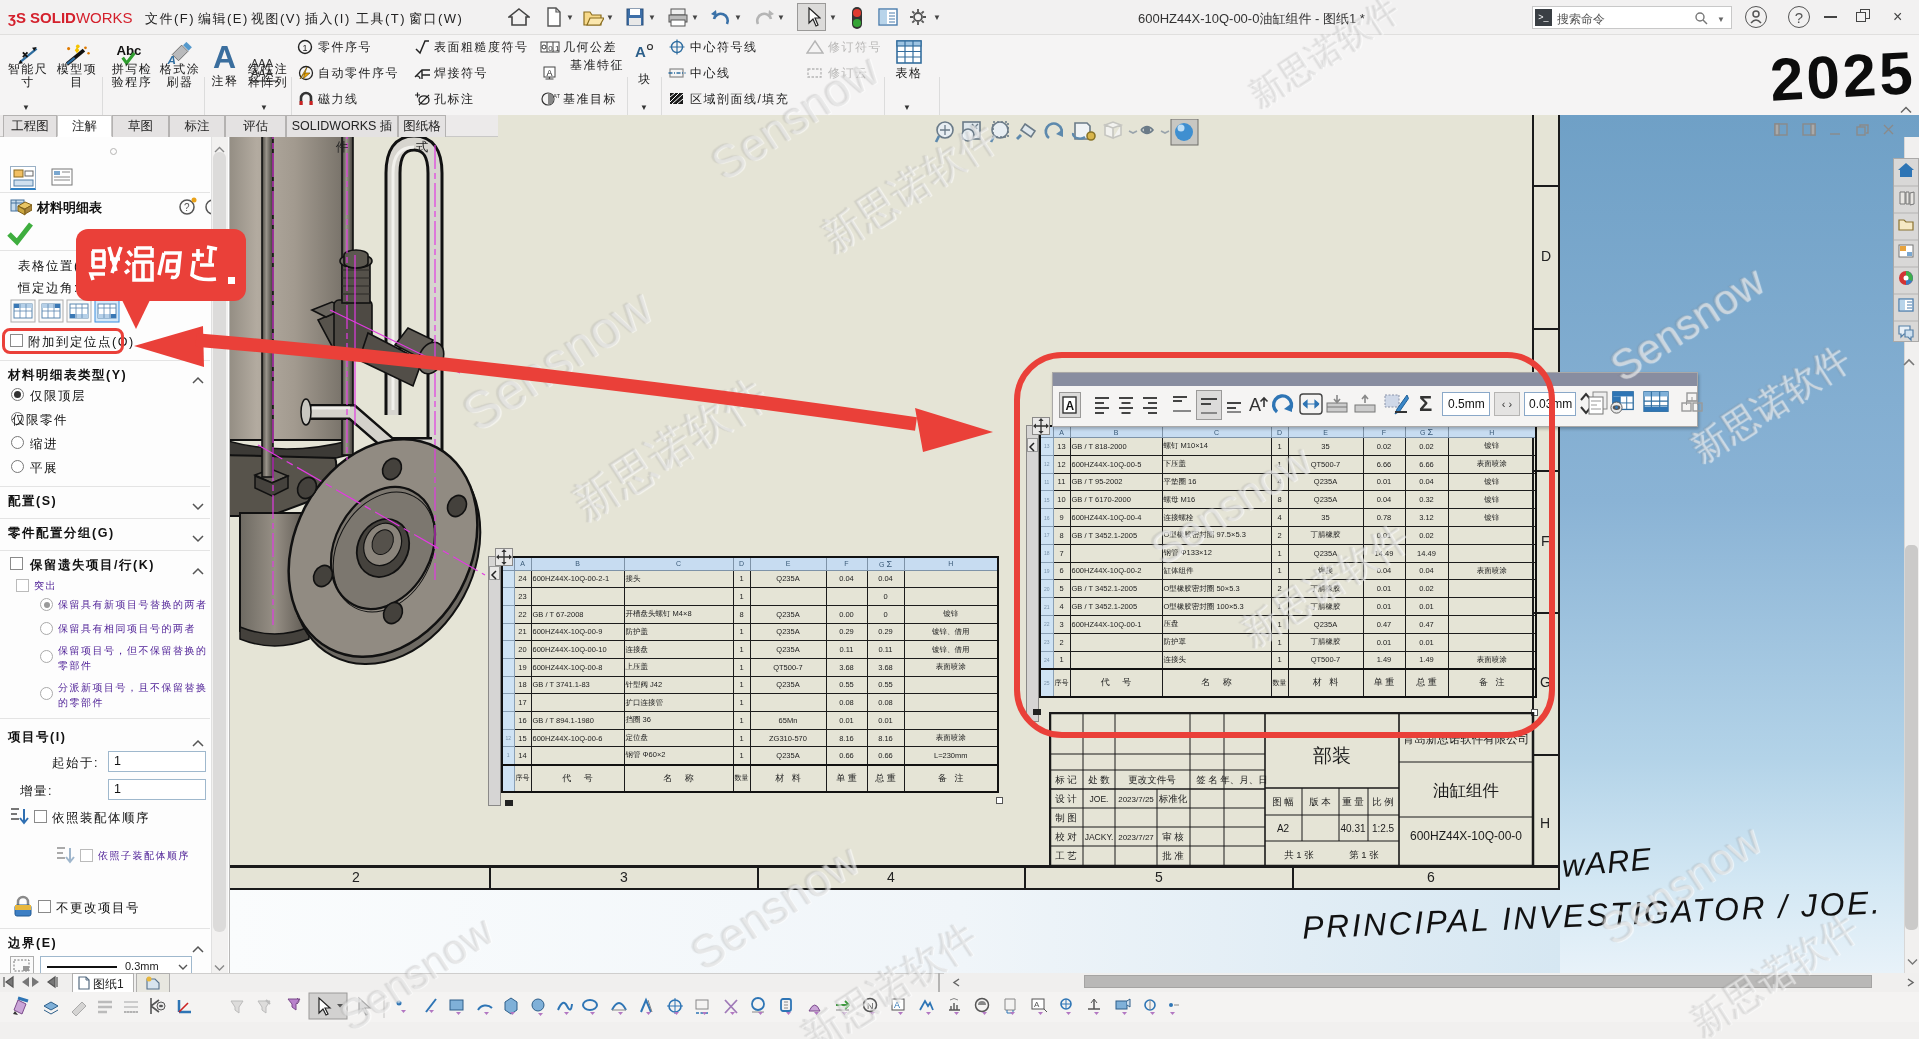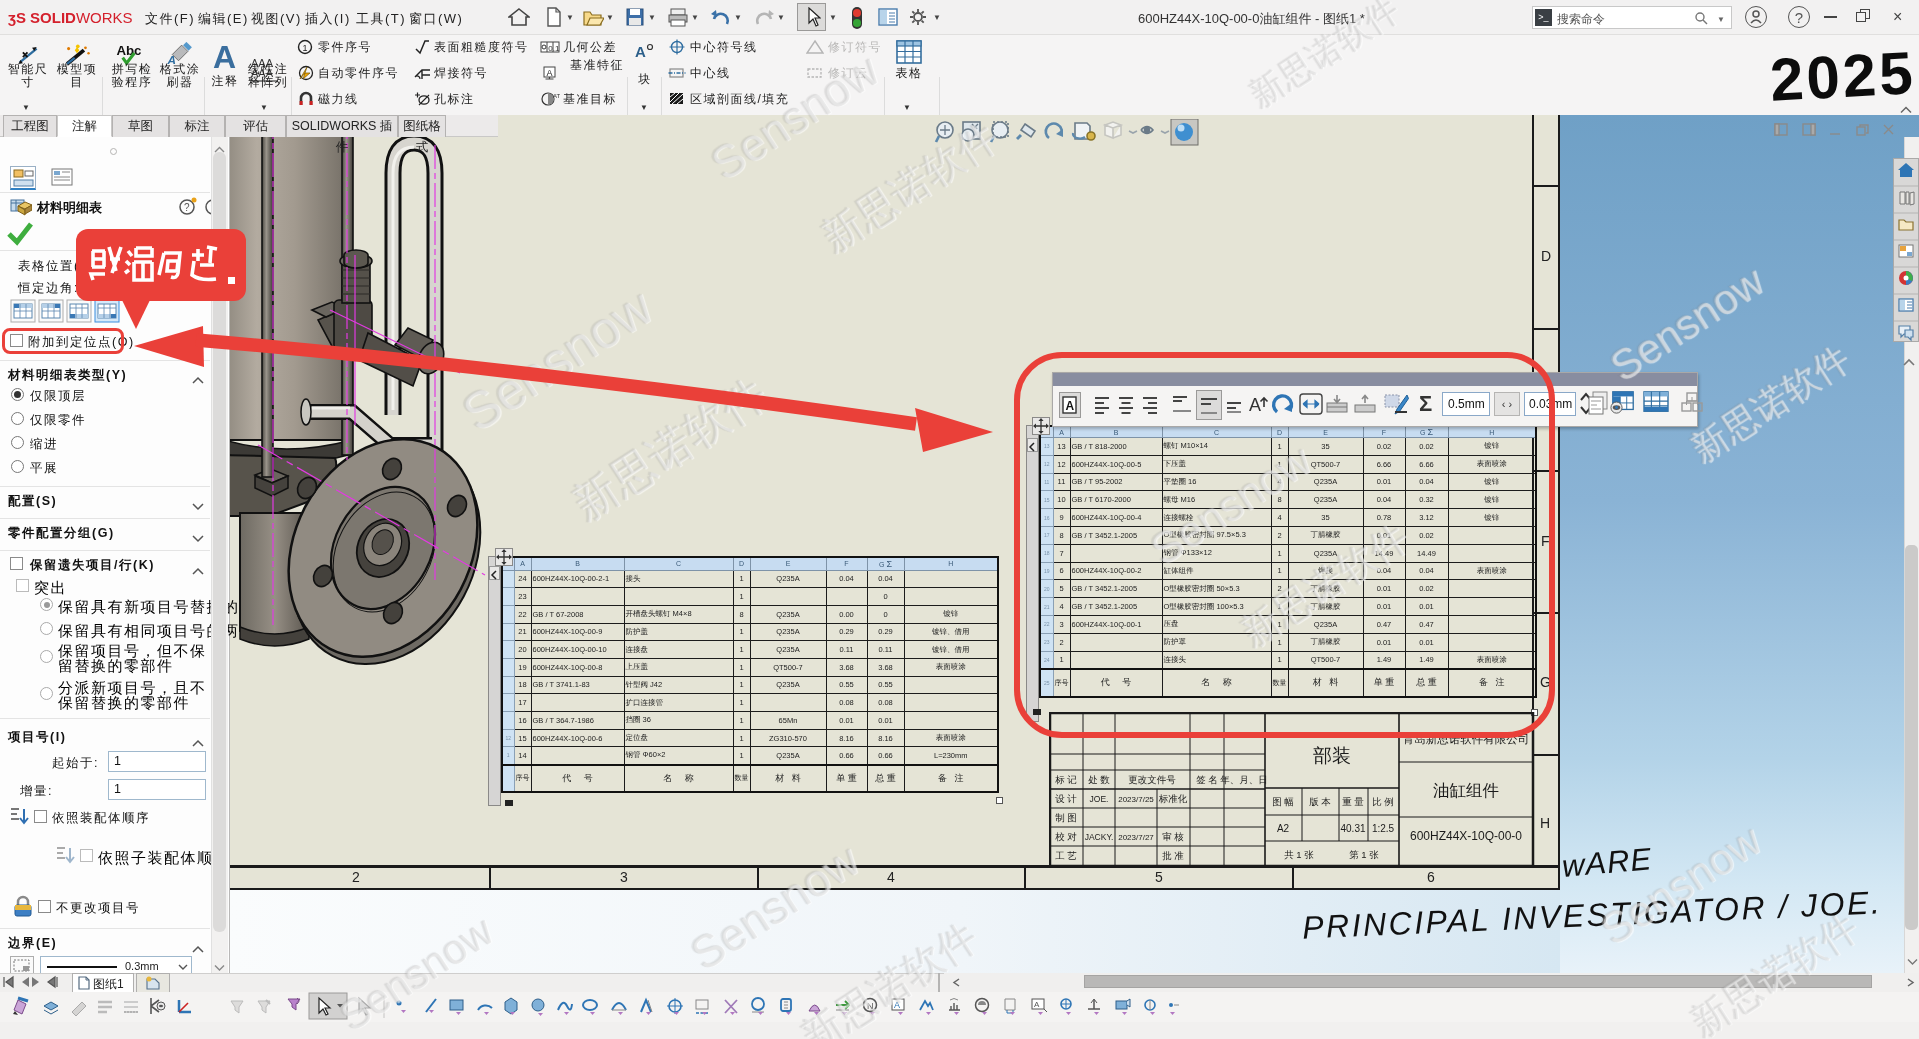--- a/index.html
+++ b/index.html
@@ -27,21 +27,21 @@
 #gfx{left:230px;top:115px;width:1689px;height:858px;background:#e5e4d6;overflow:hidden;}
 #sheetR{position:absolute;left:1330px;top:0;width:359px;height:858px;background:linear-gradient(to bottom,#6fa0c6 0%,#8ab3d5 45%,#b3d3e8 75%,#d4e8f4 90%,#e8f2f9 100%);}
 #sheetB{position:absolute;left:0px;top:775px;width:1330px;height:83px;background:linear-gradient(to right,#fafcfd 0%,#f0f5f9 55%,#d6e7f2 100%);}
 
 .zline{position:absolute;background:#1a1a1a;}
 .zletter{position:absolute;font-size:14px;color:#222;}
 
 #panel{left:0;top:137px;width:230px;height:836px;background:#fdfdfd;border-right:1px solid #b9b8b7;}
 .ph1{font-size:12.5px;font-weight:bold;color:#111;letter-spacing:1.5px;}
 .ptext{font-size:12.5px;color:#111;letter-spacing:1.5px;}
-.gtext{font-size:15px;color:#000000;letter-spacing:1.5px;}
+.gtext{font-size:10px;color:#4c1d95;letter-spacing:1.5px;}
 .chk{width:13px;height:13px;border:1px solid #8a8a8a;background:#fff;display:inline-block;}
 .radio{width:13px;height:13px;border:1px solid #777;border-radius:50%;background:#fff;display:inline-block;}
 .radio.sel::after{content:"";position:absolute;width:7px;height:7px;margin:2px;background:#333;border-radius:50%;display:block;}
 .sep{height:1px;background:#e4e4e4;}
 
 #tabbar{left:0;top:973px;width:1919px;height:19px;background:#f0efee;border-top:1px solid #cfcecd;}
 #sketchbar{left:0;top:992px;width:1919px;height:30px;background:#f4f3f2;}
 #statusbar{left:0;top:1022px;width:1919px;height:17px;background:#f0efee;border-top:1px solid #d5d4d3;font-size:13px;color:#222;}
 #callout{left:76px;top:229px;width:170px;height:72px;background:#ea4039;border-radius:12px;z-index:60;}
 #redbox{left:2px;top:328px;width:122px;height:26px;border:3px solid #ea4039;border-radius:8px;z-index:60;}
@@ -410,21 +410,21 @@
 <div class="abs chk" style="left:10px;top:334px;"></div>
 <div class="abs ptext" style="left:28px;top:334px;">附加到定位点(O)</div>
 <div class="abs sep" style="left:0;top:360px;width:210px;"></div>
 <div class="abs ph1" style="left:8px;top:367px;">材料明细表类型(Y)</div>
 <div class="abs" style="left:192px;top:370px;"><svg width="12" height="8">
         <path d="M1,7 L6,2 L11,7" fill="none" stroke="#555" stroke-width="1.5"></path>
       </svg></div>
 <div class="abs radio sel" style="left:11px;top:388px;"></div>
     <div class="abs ptext" style="left:30px;top:388px;">仅限顶层</div>
 <div class="abs radio" style="left:11px;top:412px;"></div>
-    <div class="abs ptext" style="left:30px;top:412px;">仅限零件</div>
+    <div class="abs ptext" style="left:12px;top:412px;">仅限零件</div>
 <div class="abs radio" style="left:11px;top:436px;"></div>
     <div class="abs ptext" style="left:30px;top:436px;font-family:Liberation Serif, serif;">缩进</div>
 <div class="abs radio" style="left:11px;top:460px;"></div>
     <div class="abs ptext" style="left:30px;top:460px;">平展</div>
 <div class="abs sep" style="left:0;top:486px;width:210px;"></div>
 <div class="abs ph1" style="left:8px;top:493px;">配置(S)</div>
 <div class="abs" style="left:192px;top:497px;"><svg width="12" height="8">
         <path d="M1,1 L6,6 L11,1" fill="none" stroke="#555" stroke-width="1.5"></path>
       </svg></div>
 <div class="abs sep" style="left:0;top:518px;width:210px;"></div>
@@ -624,21 +624,21 @@
             <td>扩口连接管</td>
             <td class="num">1</td>
             <td class="num"></td>
             <td class="num">0.08</td>
             <td class="num">0.08</td>
             <td class="num"></td>
           </tr>
   <tr style="height:17.7px;">
             <td class="rn"></td>
             <td class="num">16</td>
-            <td>GB / T 364.7-1986</td>
+            <td>GB / T 894.1-1980</td>
             <td>挡圈 36</td>
             <td class="num">1</td>
             <td class="num">65Mn</td>
             <td class="num">0.01</td>
             <td class="num">0.01</td>
             <td class="num"></td>
           </tr>
   <tr style="height:17.7px;">
             <td class="rn">12</td>
             <td class="num">15</td>

